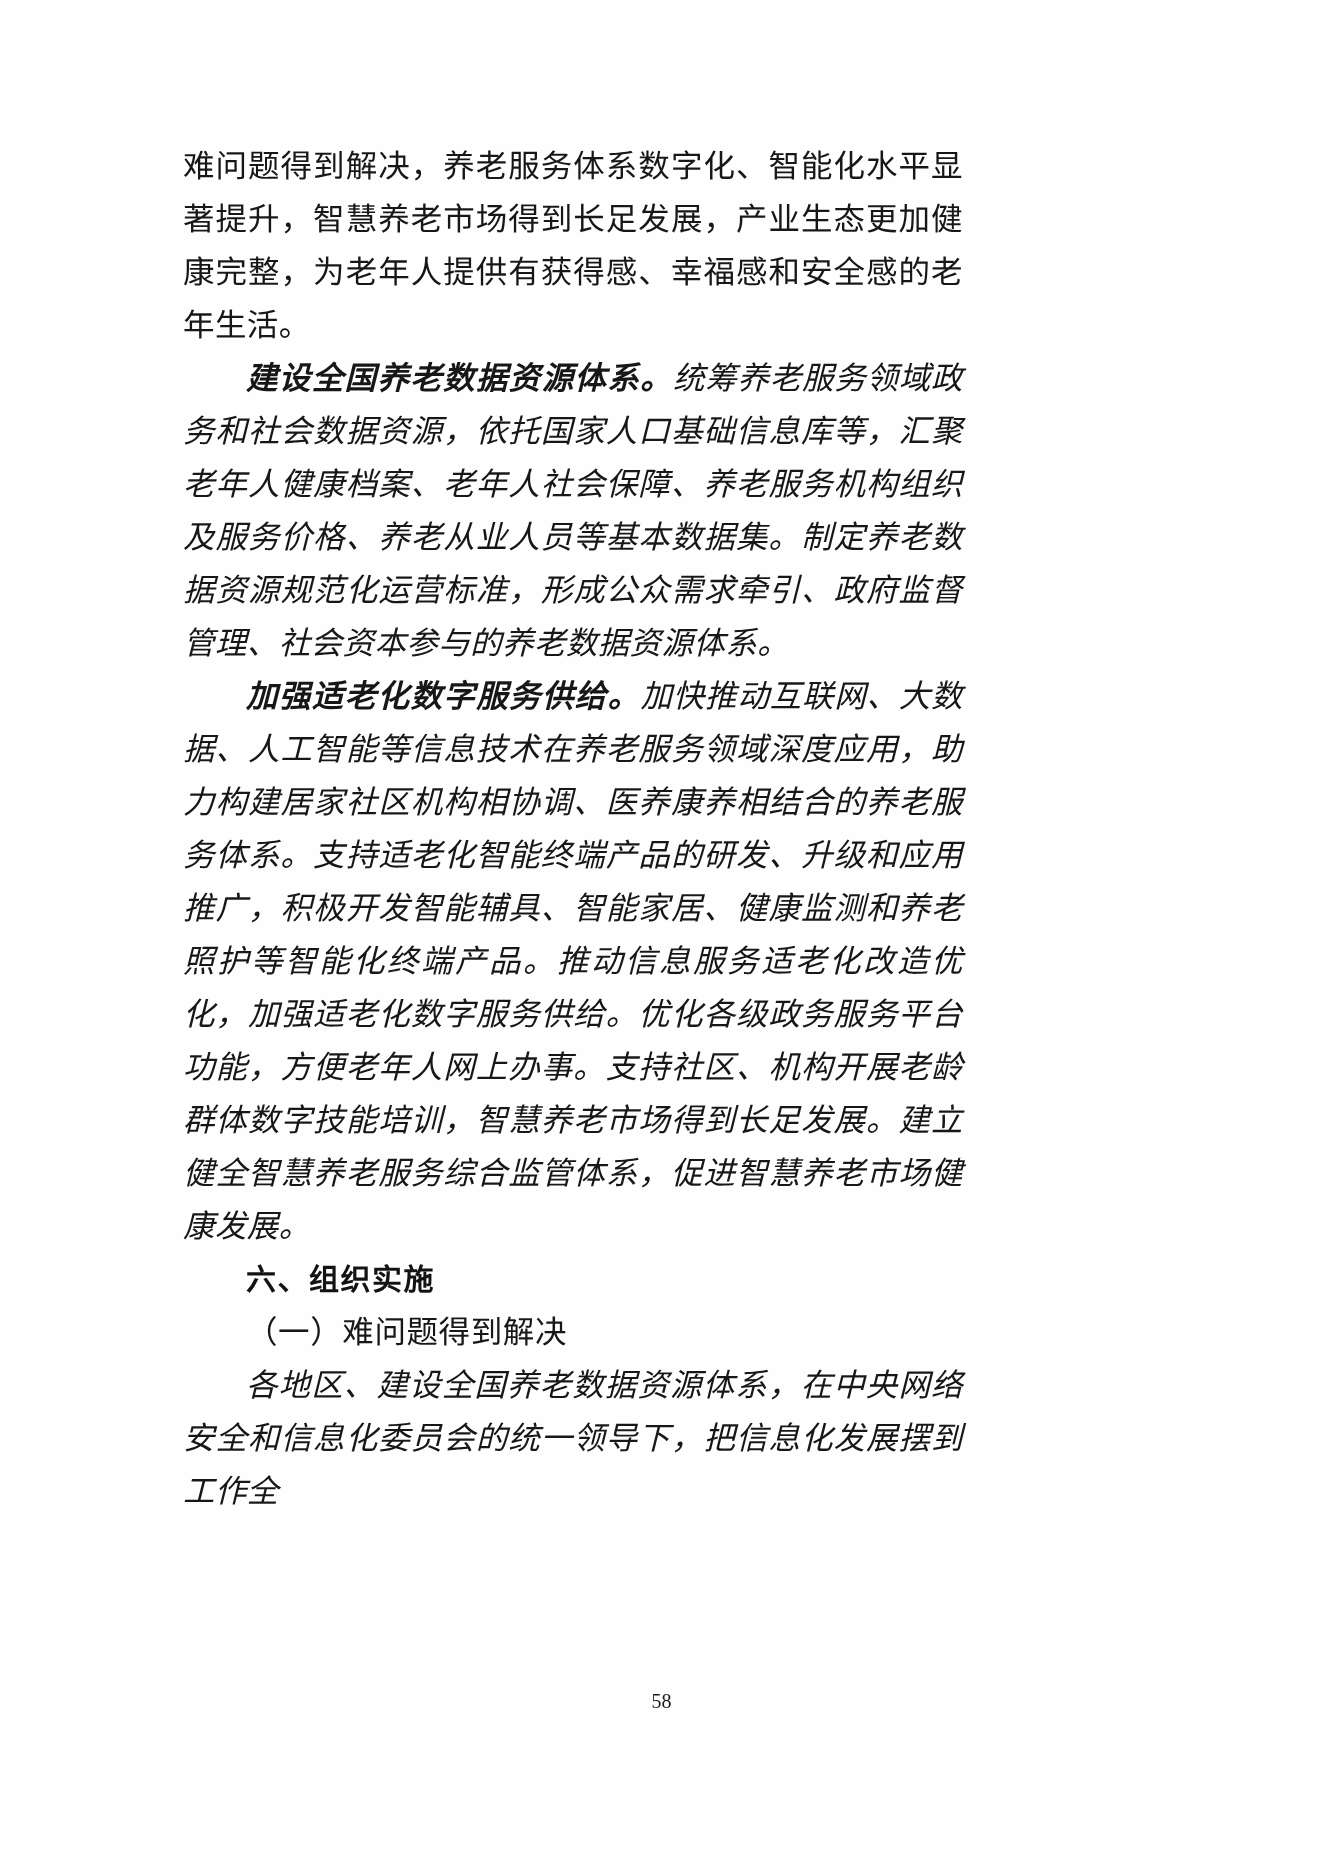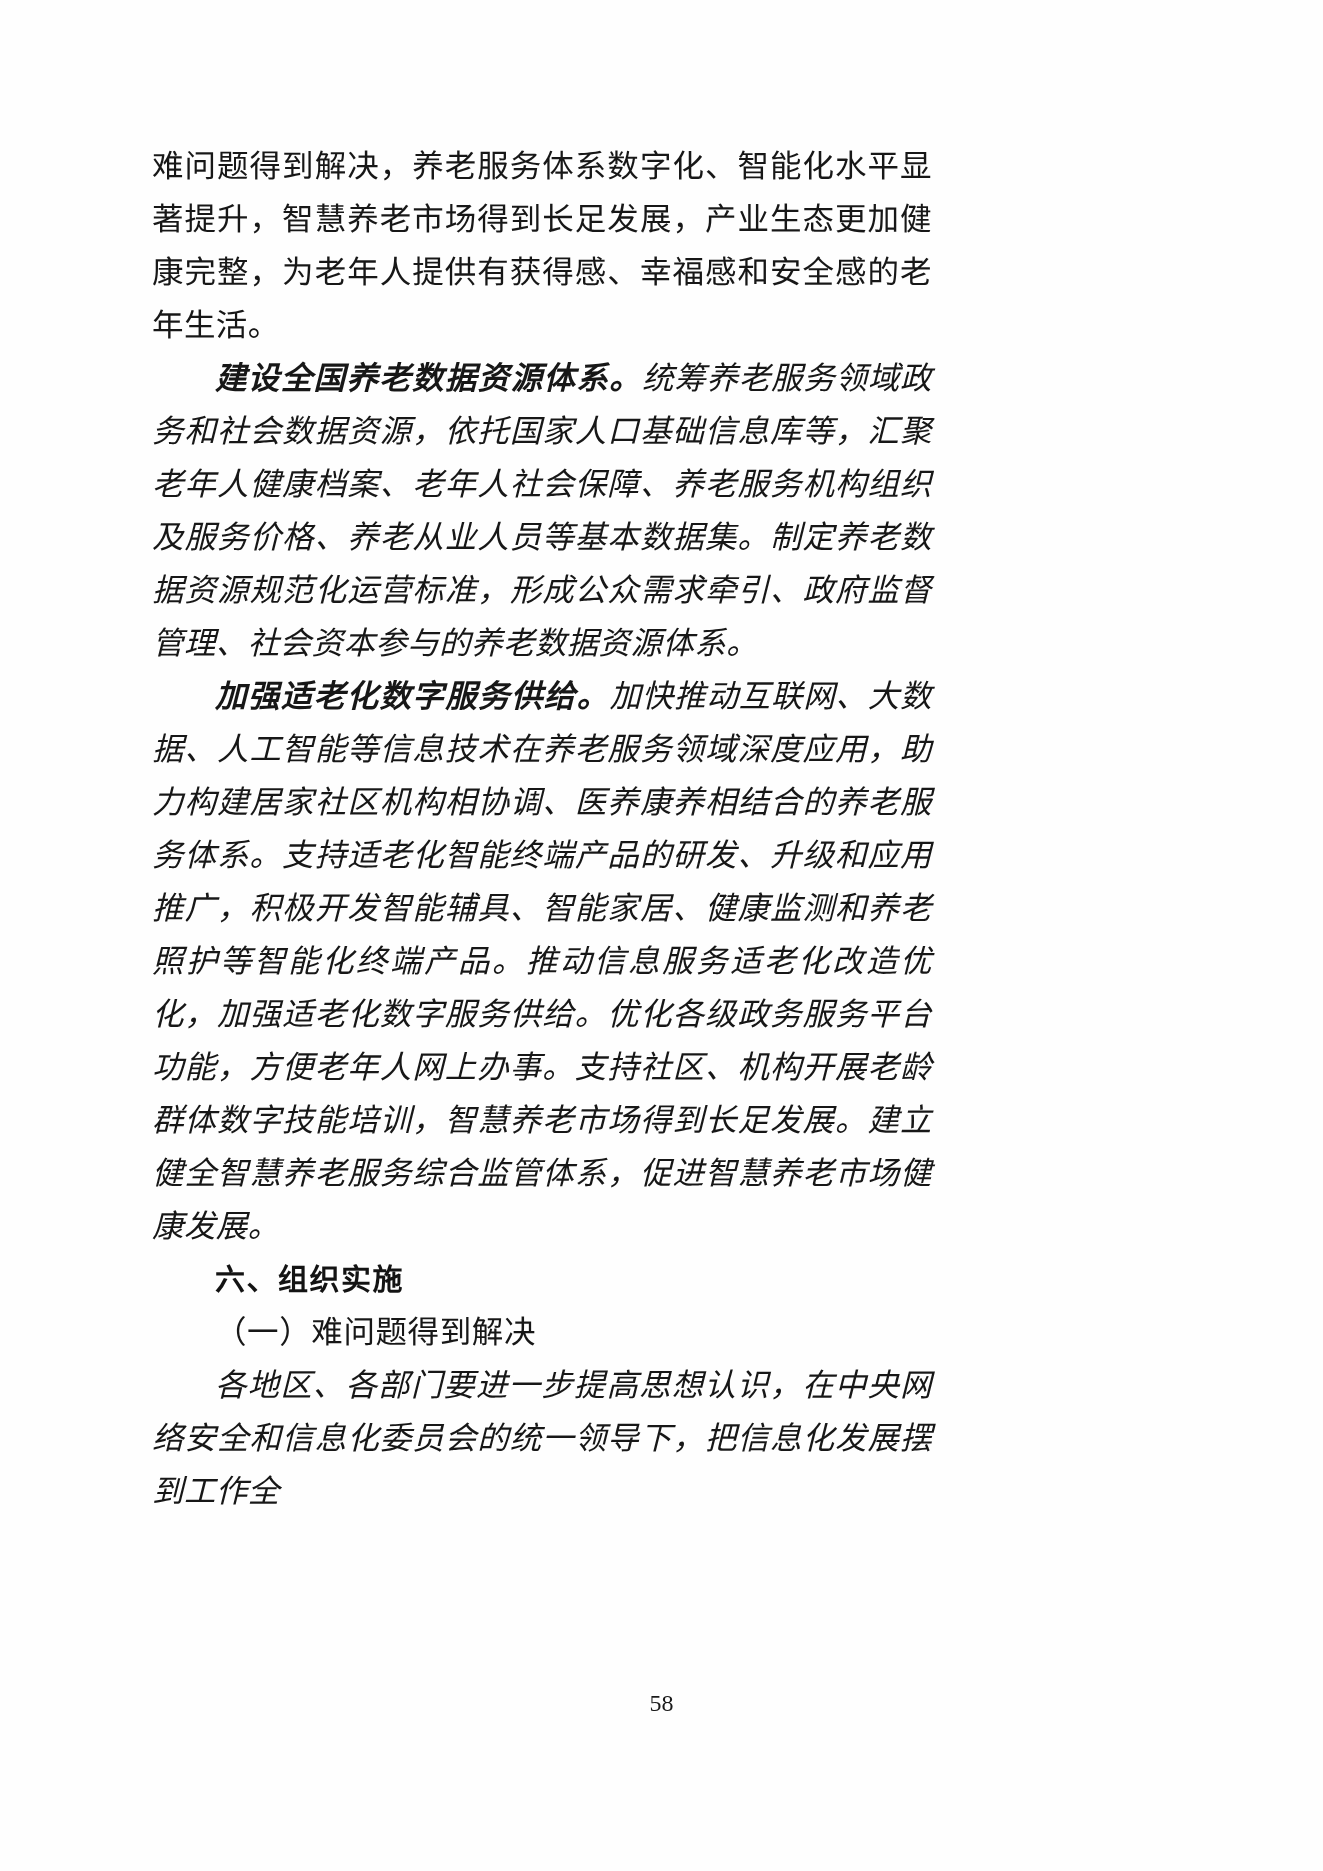--- a/index.html
+++ b/index.html
@@ -19,21 +19,21 @@
   .page {
     position: absolute;
     left: 0;
     top: 0;
     width: 1323px;
     height: 1871px;
     background: #fefefe;
   }
   .content {
     position: absolute;
-    left: 152px;
+    left: 183px;
     top: 140px;
     width: 780px;
   }
   .para {
     font-size: 31.5px;
     line-height: 53px;
     letter-spacing: 0.4px;
     text-align: justify;
     text-justify: inter-ideograph;
     margin: 0 0 0 0;
@@ -63,21 +63,21 @@
     margin: 0;
     letter-spacing: 0.6px;
     color: #171717;
   }
   .page-number {
     position: absolute;
     left: 0;
     right: 0;
     top: 1690px;
     text-align: center;
-    font-size: 24px;
+    font-size: 20px;
     font-family: "Liberation Serif", "DejaVu Serif", serif;
     color: #1a1a1a;
   }
 </style>
 </head>
 <body>
 
 <div class="page">
   <div class="content">
 
@@ -90,18 +90,18 @@
     </p>
 
     <p class="para indent">
       <span class="lead">加强适老化数字服务供给。</span><span>加快推动互联网、大数据、人工智能等信息技术在养老服务领域深度应用，助力构建居家社区机构相协调、医养康养相结合的养老服务体系。支持适老化智能终端产品的研发、升级和应用推广，积极开发智能辅具、智能家居、健康监测和养老照护等智能化终端产品。推动信息服务适老化改造优化，加强适老化数字服务供给。优化各级政务服务平台功能，方便老年人网上办事。支持社区、机构开展老龄群体数字技能培训，智慧养老市场得到长足发展。建立健全智慧养老服务综合监管体系，促进智慧养老市场健康发展。</span>
     </p>
 
     <p class="heading">六、组织实施</p>
 
     <p class="subheading">（一）难问题得到解决</p>
 
-    <p class="para indent">各地区、各部门要进一步提高思想认识，在中央网络安全和信息化委员会的统一领导下，把信息化发展摆到工作全</p>
+    <p class="para indent">各地区、建设全国养老数据资源体系，在中央网络安全和信息化委员会的统一领导下，把信息化发展摆到工作全</p>
 
   </div>
 
   <div class="page-number">58</div>
 </div>
 
 </body></html>

